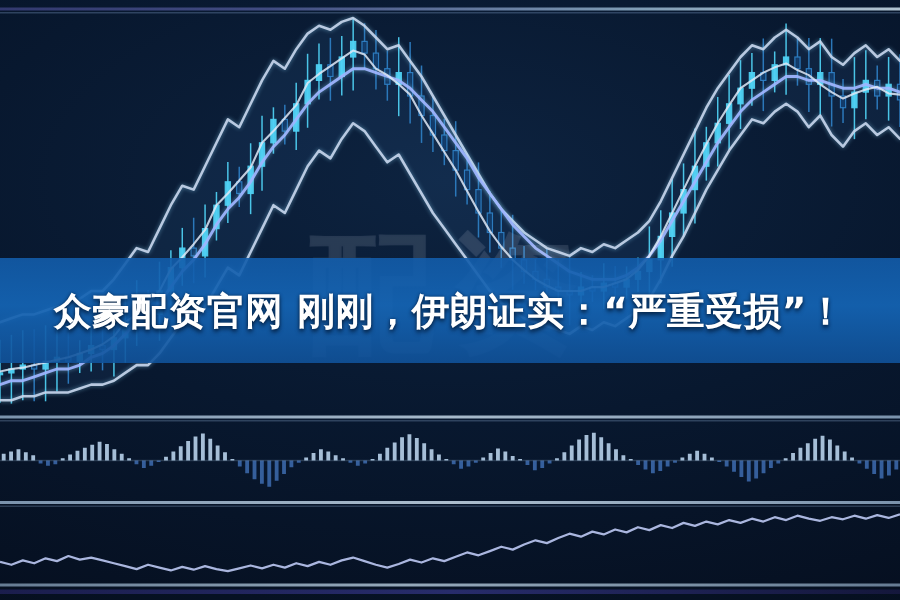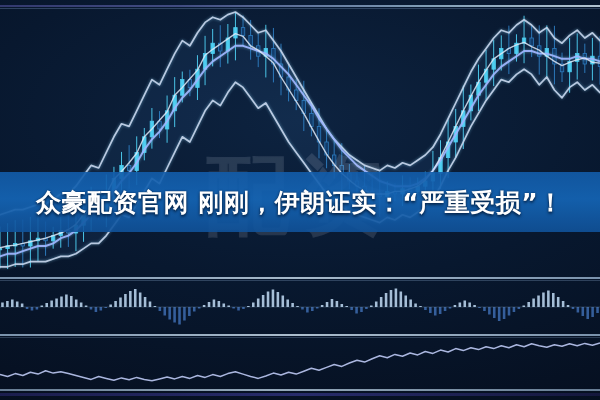--- a/index.html
+++ b/index.html
@@ -29,21 +29,21 @@
     position:absolute;left:0;top:96px;width:600px;height:200px;
     display:flex;align-items:center;justify-content:center;
     font-size:86px;font-weight:700;letter-spacing:10px;
     color:rgba(205,225,245,.085);
     text-shadow:0 0 1px rgba(255,255,255,.06);
     white-space:nowrap;pointer-events:none;user-select:none;
   }
 
   
   #banner{
-    position:absolute;left:0;top:172px;width:600px;height:60px;
+    position:absolute;left:0;top:172px;width:600px;height:70px;
     background:linear-gradient(180deg,rgba(18,92,170,.90) 0%,rgba(20,100,180,.93) 45%,rgba(16,82,154,.90) 100%);
     display:flex;align-items:center;
   }
   #banner-text{
     margin-left:36px;color:#ffffff;font-size:25px;font-weight:700;
     letter-spacing:.5px;white-space:nowrap;
     text-shadow:0 2px 3px rgba(0,20,45,.75), 0 0 2px rgba(0,25,55,.6);
   }
   .glow{filter:drop-shadow(0 0 1.4px rgba(150,220,255,.55));}
 </style>

